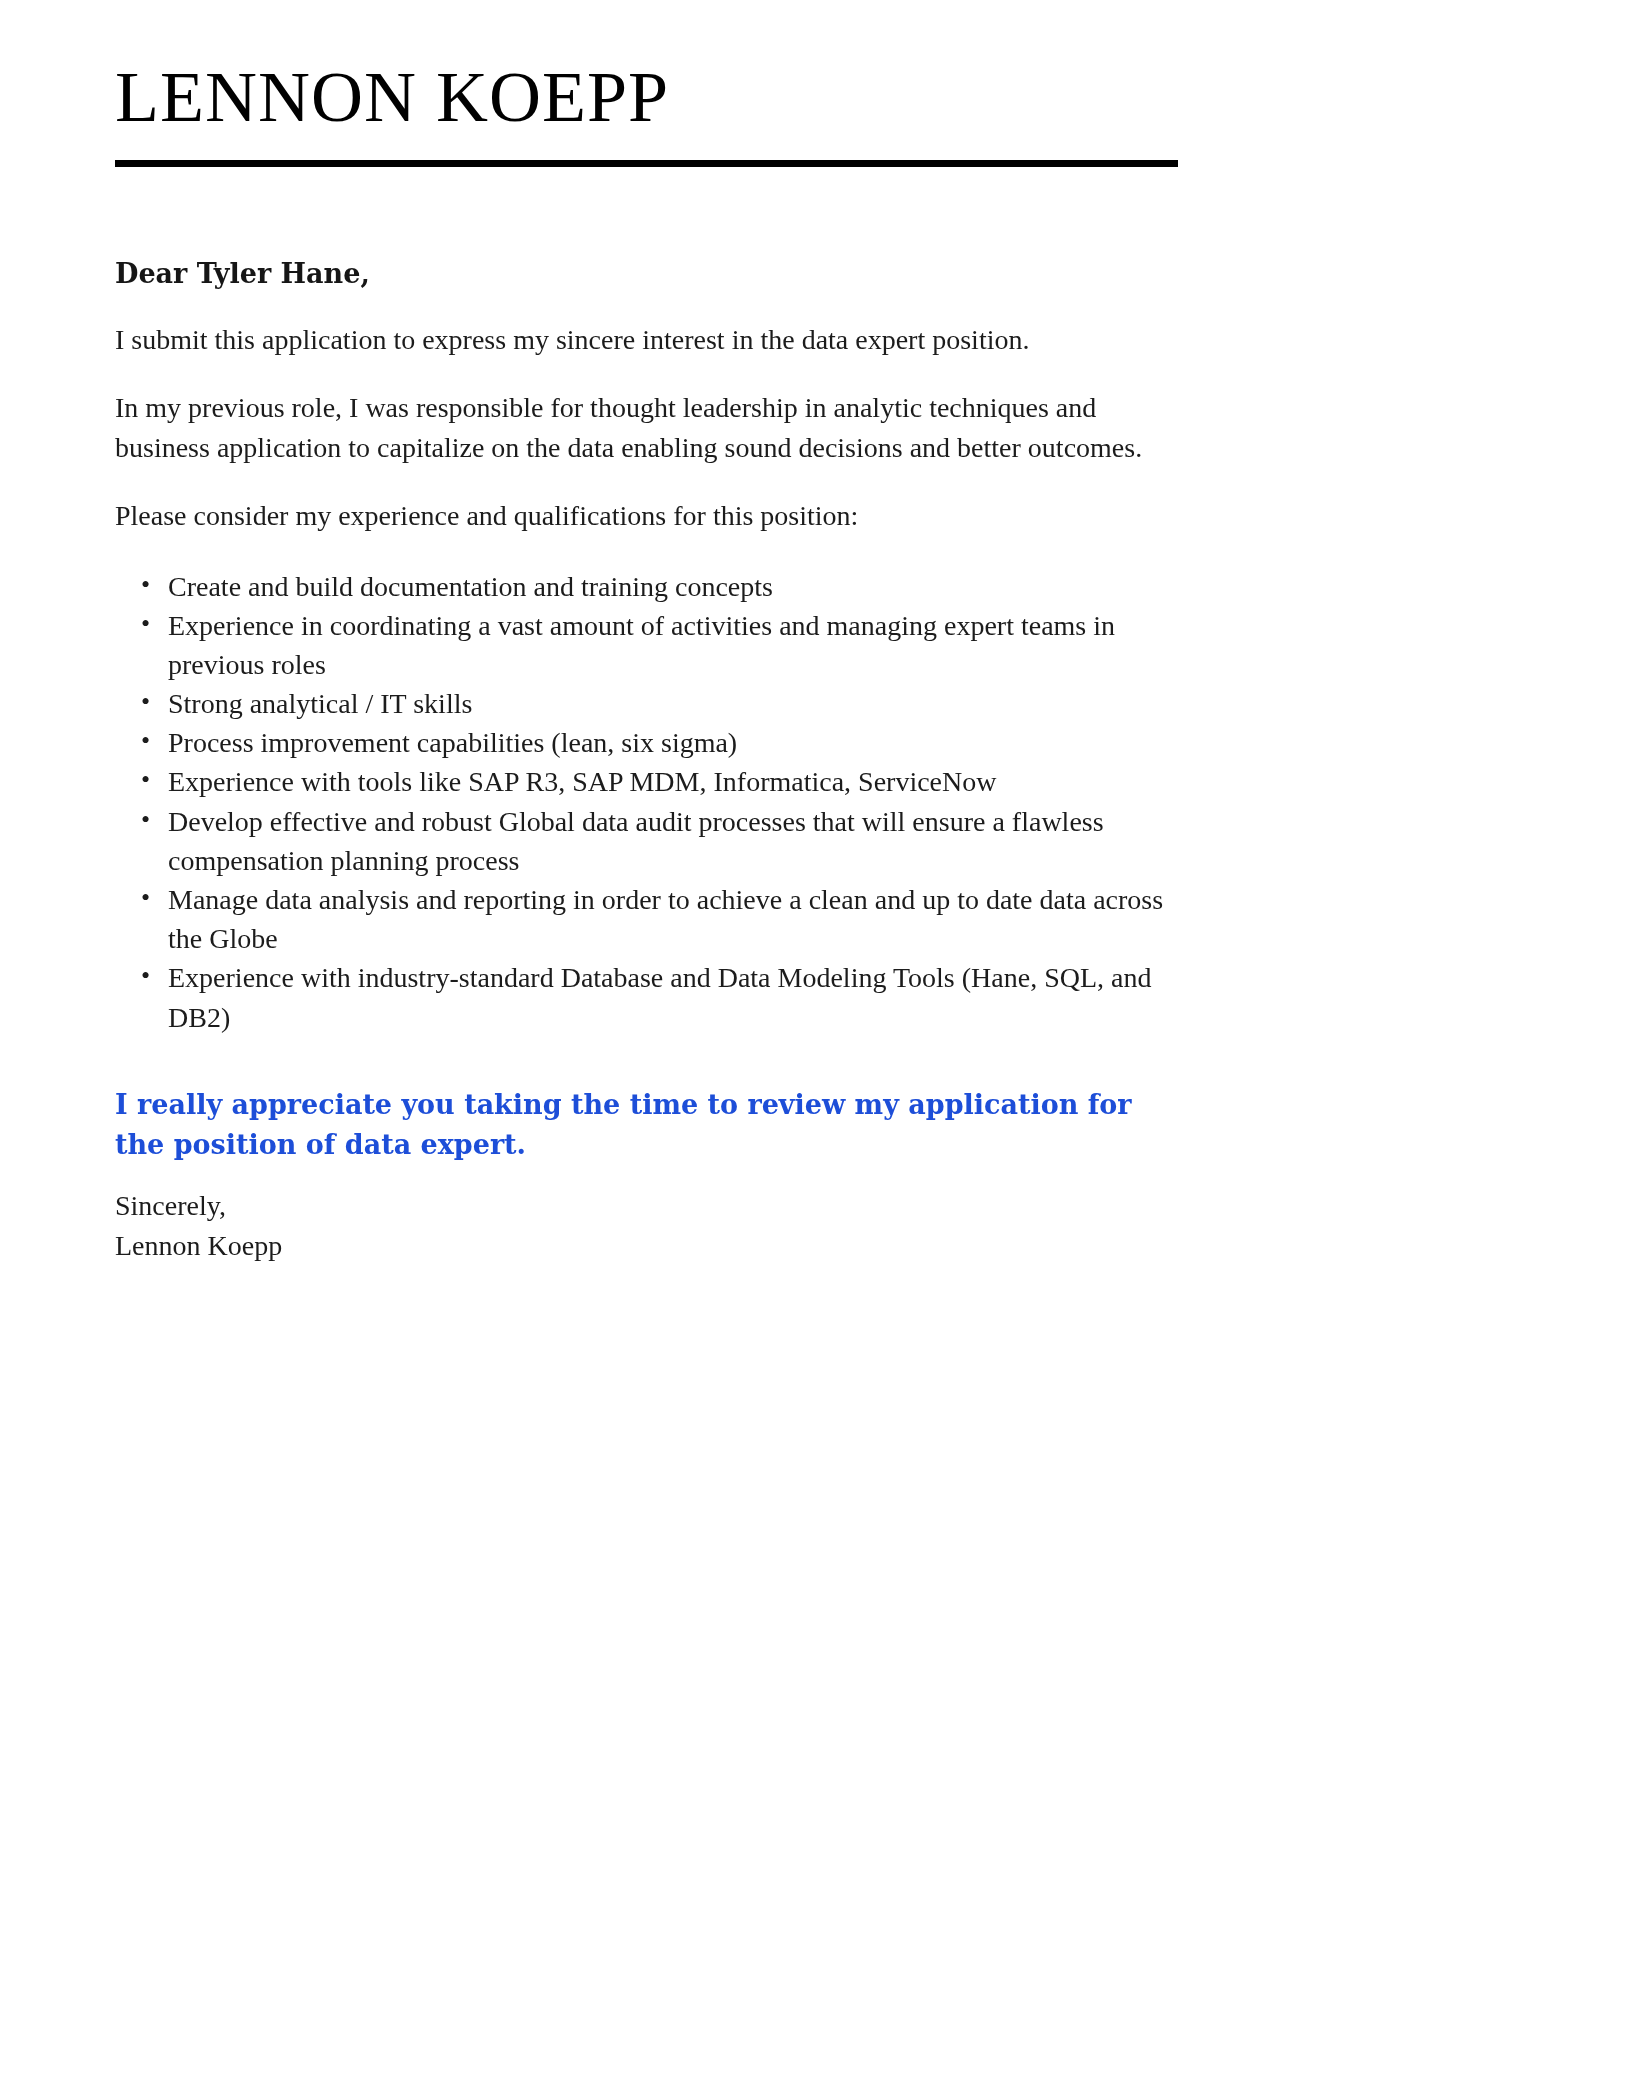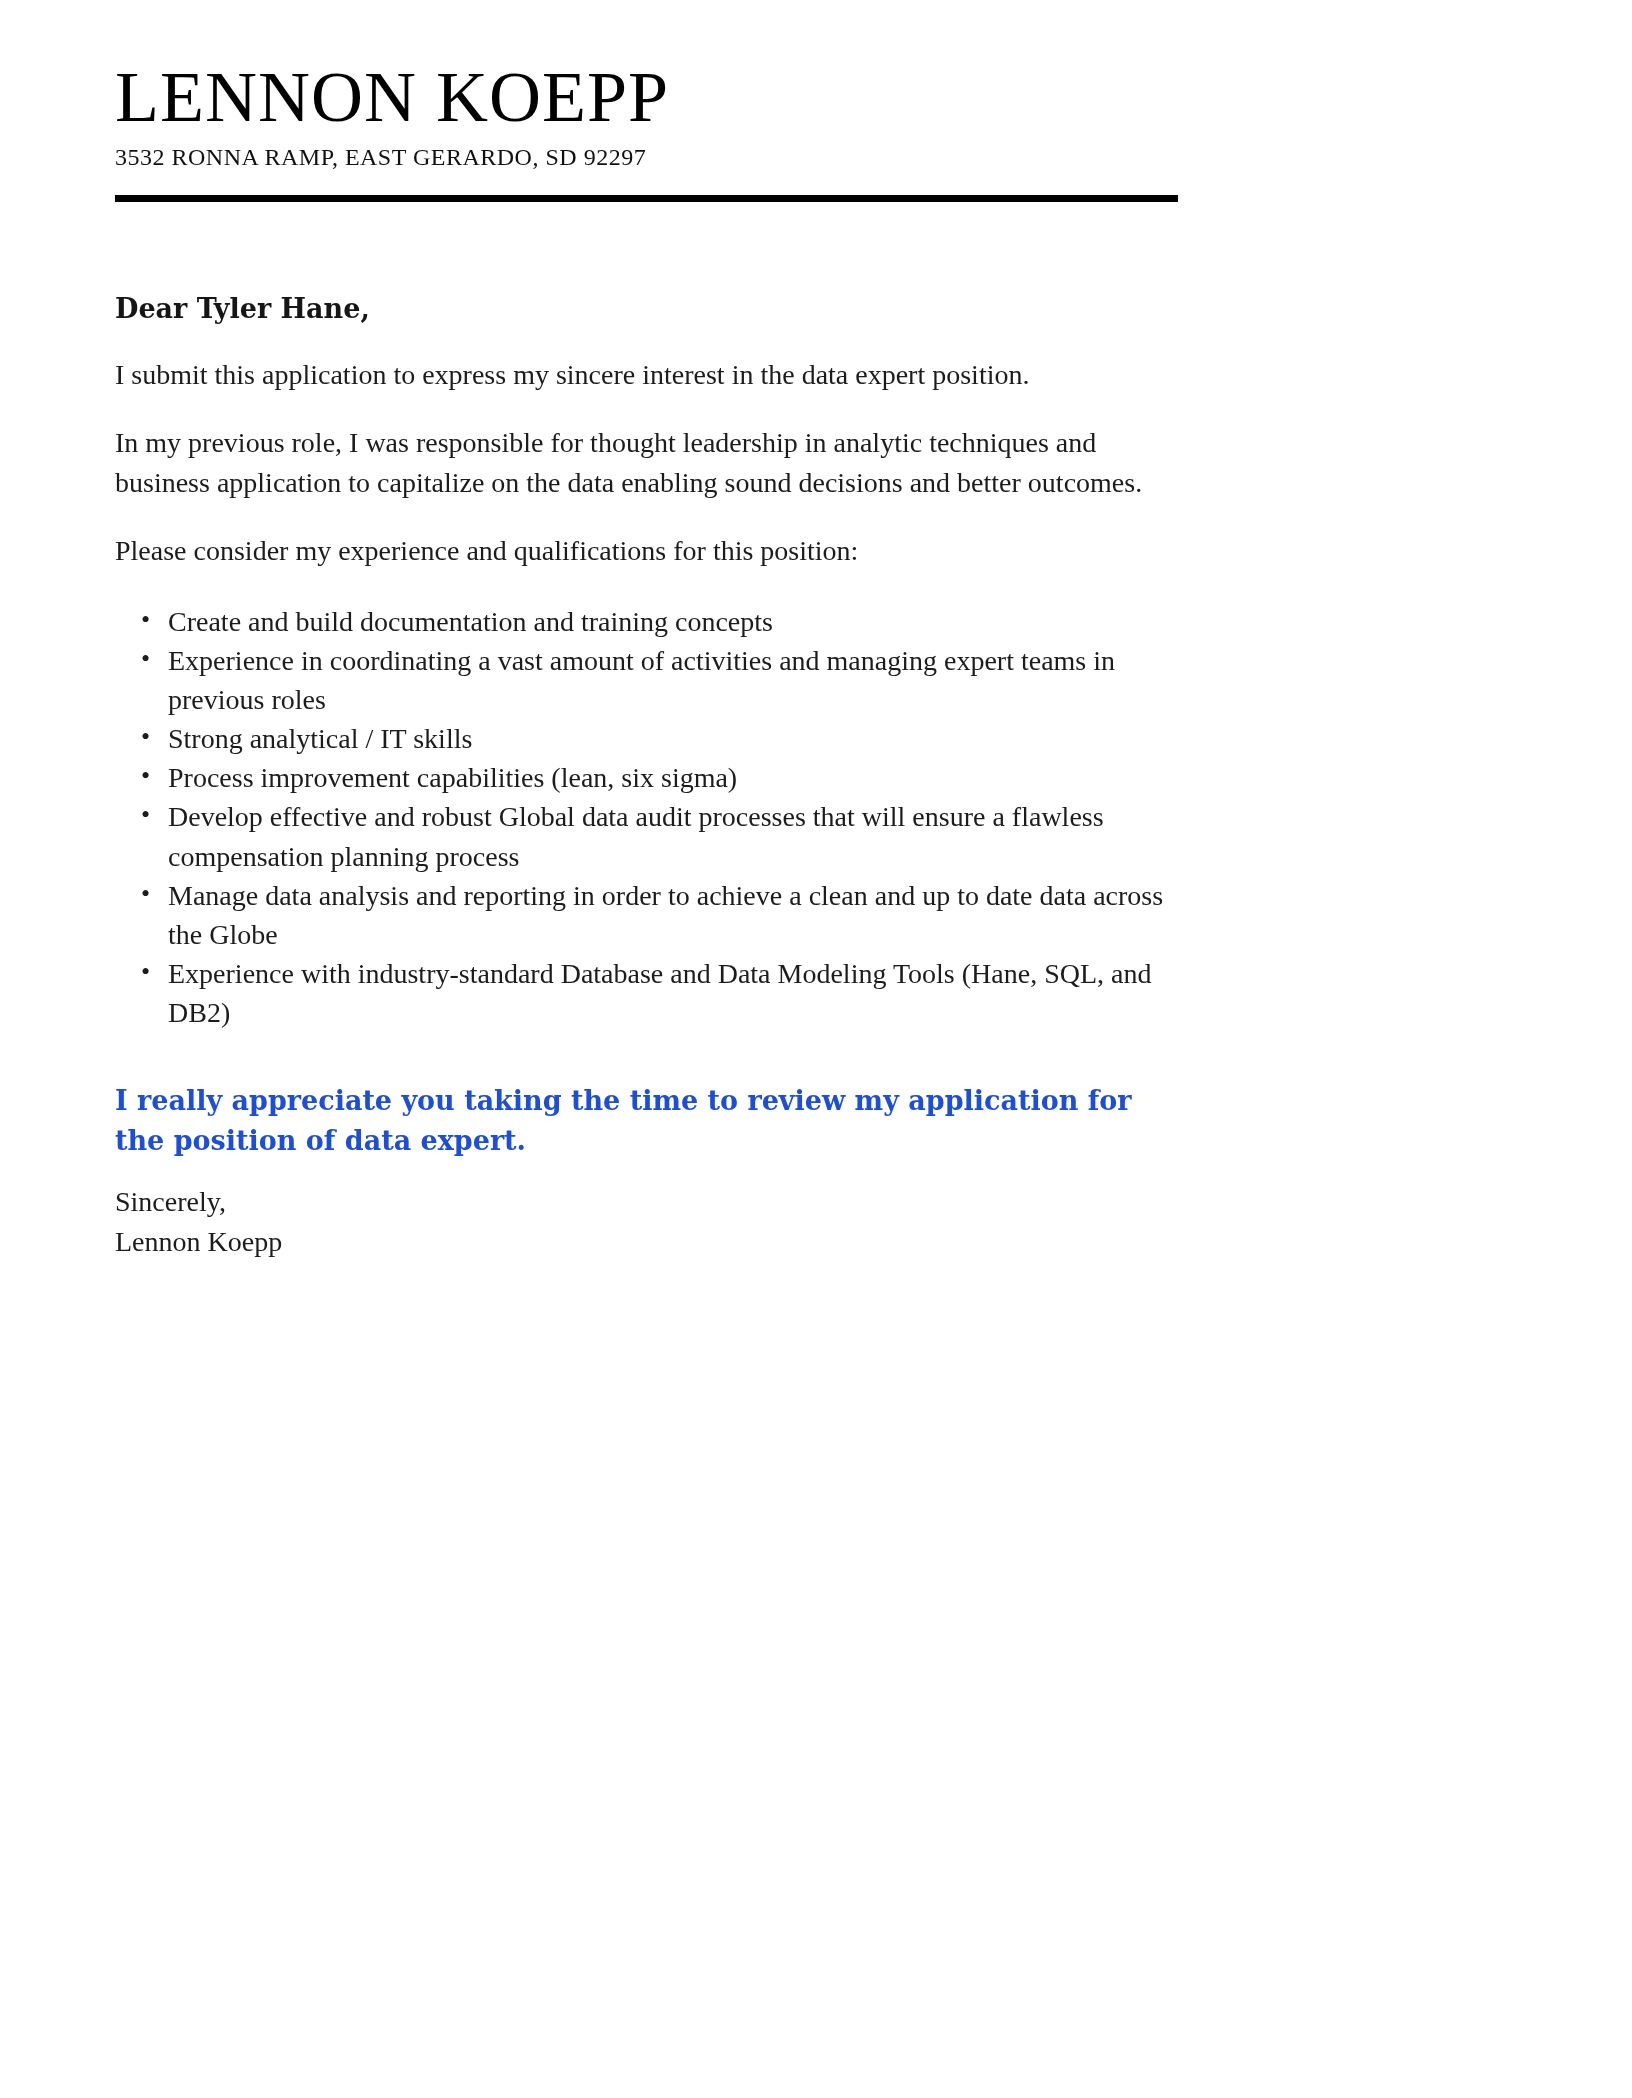--- a/index.html
+++ b/index.html
@@ -92,39 +92,39 @@
     color: #1c1c1c;
   }
 </style>
 </head>
 <body>
 
 <div class="page">
 
   <header>
     <h1 class="applicant-name">LENNON KOEPP</h1>
-    <div class="applicant-address">3532 RONNA RAMP, EAST GERARDO, SD 92297</div>
     <div class="header-rule"></div>
   </header>
 
   <main>
 
     <p class="greeting">Dear Tyler Hane,</p>
 
     <p class="body-par">I submit this application to express my sincere interest in the data expert position.</p>
 
     <p class="body-par">In my previous role, I was responsible for thought leadership in analytic techniques and business application to capitalize on the data enabling sound decisions and better outcomes.</p>
 
     <p class="body-par">Please consider my experience and qualifications for this position:</p>
 
     <ul class="qual-list">
       <li>Create and build documentation and training concepts</li>
       <li>Experience in coordinating a vast amount of activities and managing expert teams in previous roles</li>
       <li>Strong analytical / IT skills</li>
       <li>Process improvement capabilities (lean, six sigma)</li>
+      <li>Experience with tools like SAP R3, SAP MDM, Informatica, ServiceNow</li>
       <li>Develop effective and robust Global data audit processes that will ensure a flawless compensation planning process</li>
       <li>Manage data analysis and reporting in order to achieve a clean and up to date data across the Globe</li>
       <li>Experience with industry-standard Database and Data Modeling Tools (Hane, SQL, and DB2)</li>
     </ul>
 
     <p class="closing">I really appreciate you taking the time to review my application for the position of data expert.</p>
 
     <div class="signoff-block">
       <div>Sincerely,</div>
       <div>Lennon Koepp</div>

